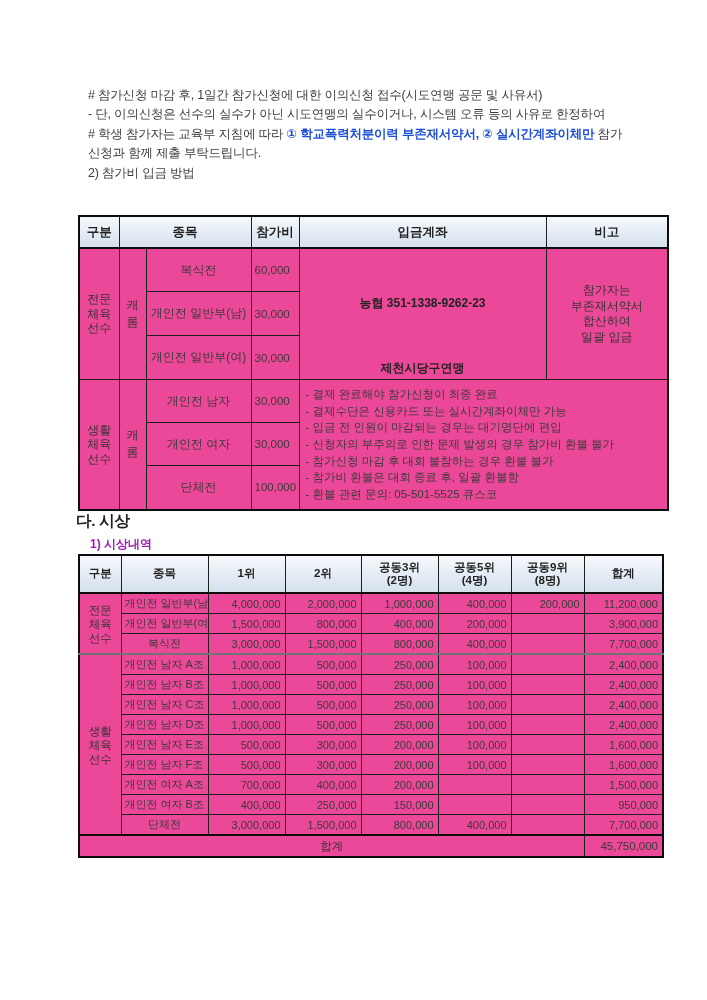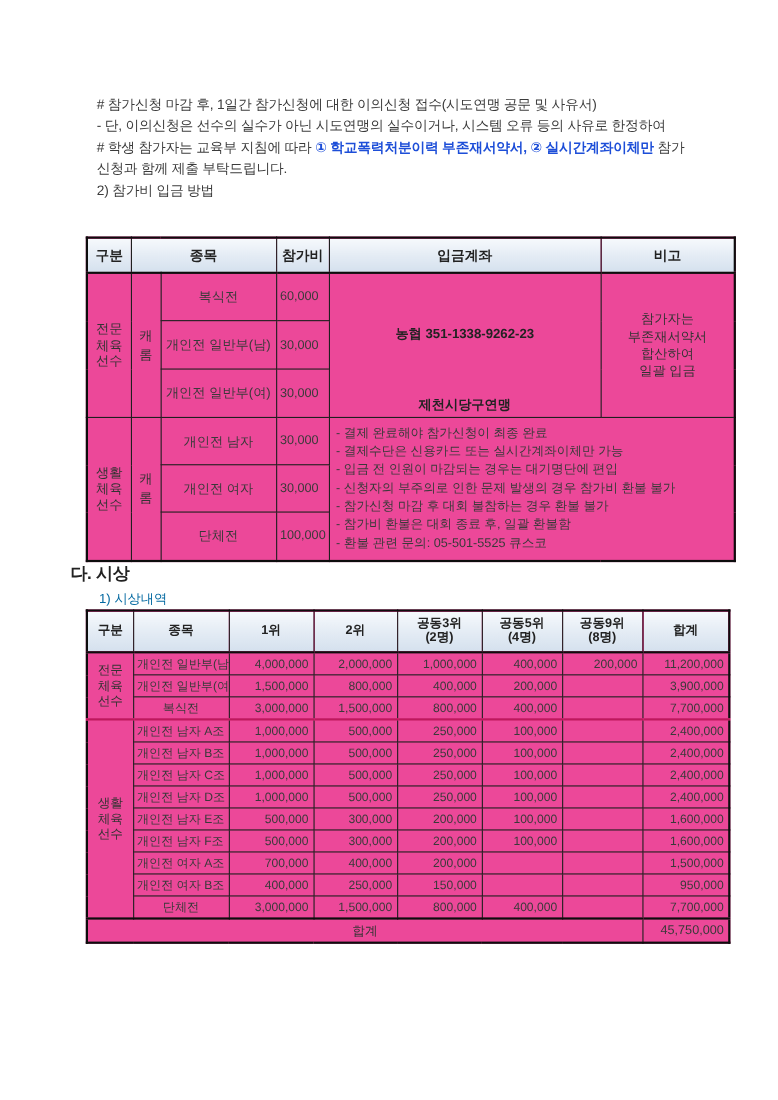--- a/index.html
+++ b/index.html
@@ -29,31 +29,31 @@
   .fee .num{text-align:left;padding-right:5px;font-size:11.5px;color:#3a3a3a;}
   .fee .vlabel div{line-height:14.5px;}
   .fee .account{font-weight:bold;color:#222;}
   .fee .account div{line-height:22px;margin-top:43px;}
   .fee .remark div{line-height:15.5px;}
   .fee .notes{text-align:left;vertical-align:middle;padding:3px 4px 3px 6px;}
   .fee .notes div{font-size:11.5px;line-height:16.6px;white-space:nowrap;color:#3a3a3a;}
   .fee .evt{font-size:12px;color:#3a3a3a;}
 
   
-  .sec-title{position:absolute;left:64px;top:511px;font-size:15.5px;font-weight:bold;color:#222;letter-spacing:-0.3px;}
-  .sec-sub{position:absolute;left:90px;top:536px;font-size:12px;color:#0369a1;}
+  .sec-title{position:absolute;left:76px;top:511px;font-size:15.5px;font-weight:bold;color:#222;letter-spacing:-0.3px;}
+  .sec-sub{position:absolute;left:90px;top:536px;font-size:12px;color:#a21caf;font-weight:bold;}
 
   .award{position:absolute;left:78px;top:554px;width:584px;font-size:11px;}
   .award .thead td{height:36px;font-size:11.5px;line-height:13.5px;}
   .award td{height:19px;}
   .award .num{text-align:right;padding-right:4px;color:#3a3a3a;}
   .award .evt{color:#3a3a3a;}
   .award .evt.left{text-align:left;padding-left:3px;white-space:nowrap;}
   .award .vlabel div{line-height:14px;font-size:11.5px;}
-  .award .gstart td{border-top:2px solid #be185d;margin-top:48px;}
+  .award .gstart td{border-top:2px solid #737373;margin-top:48px;}
   .award .sumrow td{border-top:2px solid #0d0d0d;height:20px;font-size:11.5px;}
 
   
   .footnotes{position:absolute;left:80px;top:845px;width:560px;font-size:12.5px;line-height:19.2px;color:#3b3b3b;letter-spacing:-0.2px;}
   .footnotes .indent{margin-left:16px;}
 </style>
 </head>
 <body>
 
 <div class="page">

